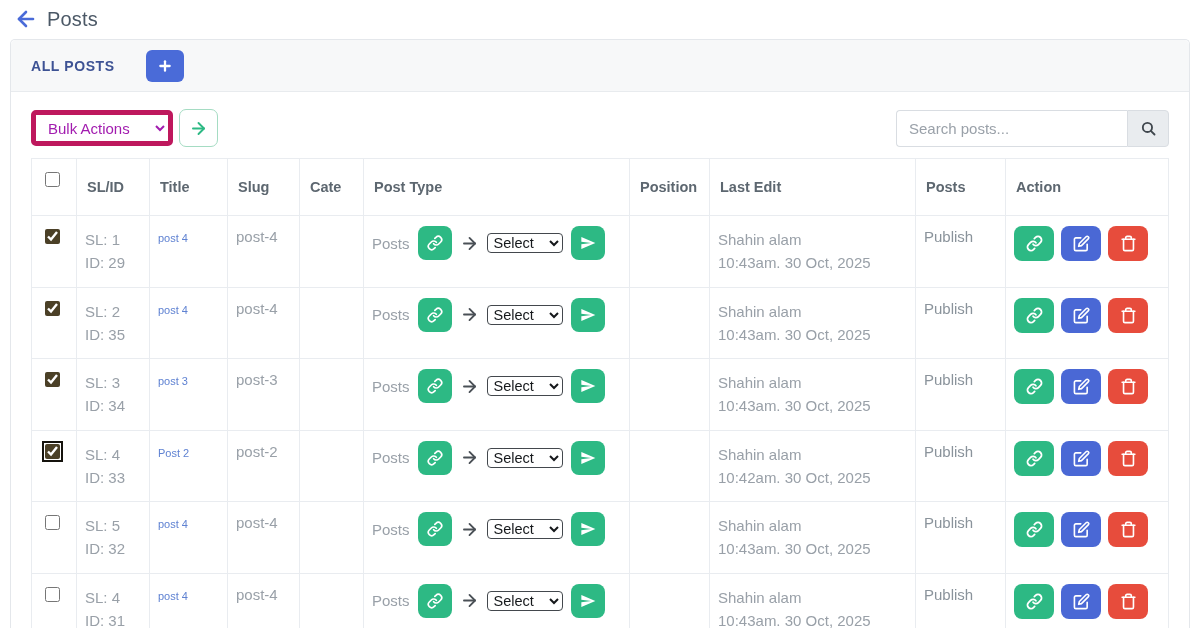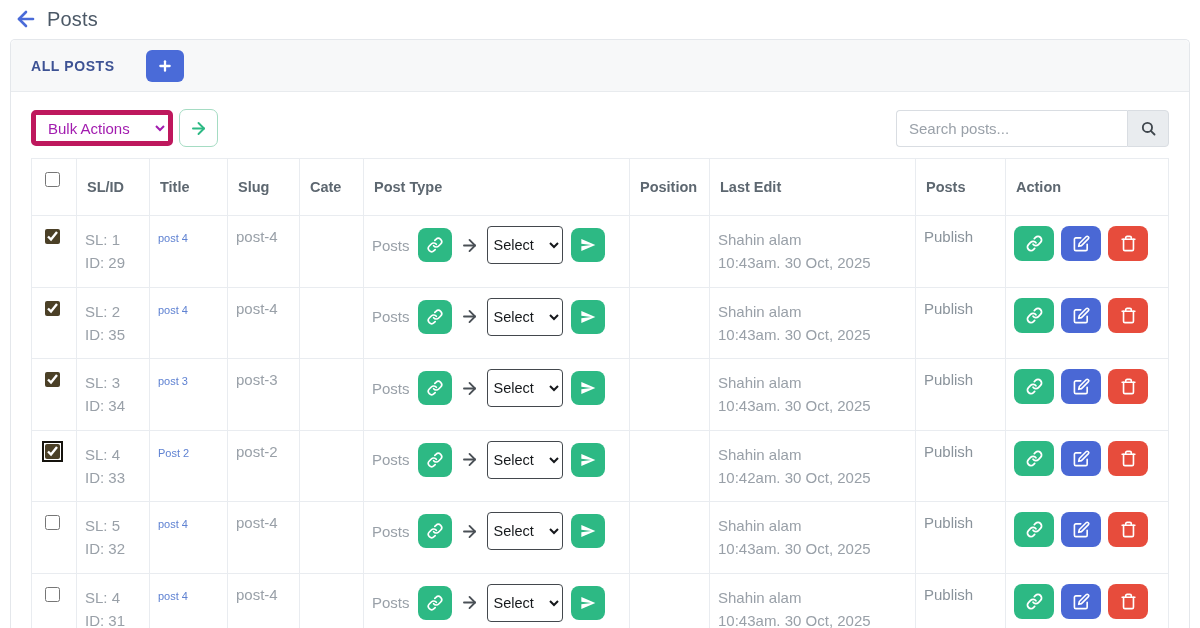--- a/index.html
+++ b/index.html
@@ -136,21 +136,21 @@
   }
   .btn-sm { width: 34px; height: 34px; }
   .btn-md { width: 40px; height: 35px; }
   .btn-green { background: var(--green, #2db984); }
   .btn-blue  { background: var(--blue, #4a68d5); }
   .btn-red   { background: var(--red, #e74c3c); }
   .icon-btn svg { width: 16px; height: 16px; }
   .btn-md svg { width: 17px; height: 17px; }
   .flow-arrow { color: #4a5056; width: 19px; height: 19px; flex: 0 0 auto; }
   .ptype-select {
-    height: 38px; width: 76px;
+    height: 20px; width: 76px;
     border: 1px solid #43484d; border-radius: 4px;
     font-size: 14.5px; color: #15181b; background: #fff;
     font-family: inherit; padding: 0 2px;
   }
   
   .action-wrap { display: flex; align-items: center; gap: 7px; margin-top: -2px; }
 </style>
 </head>
 <body>
 

